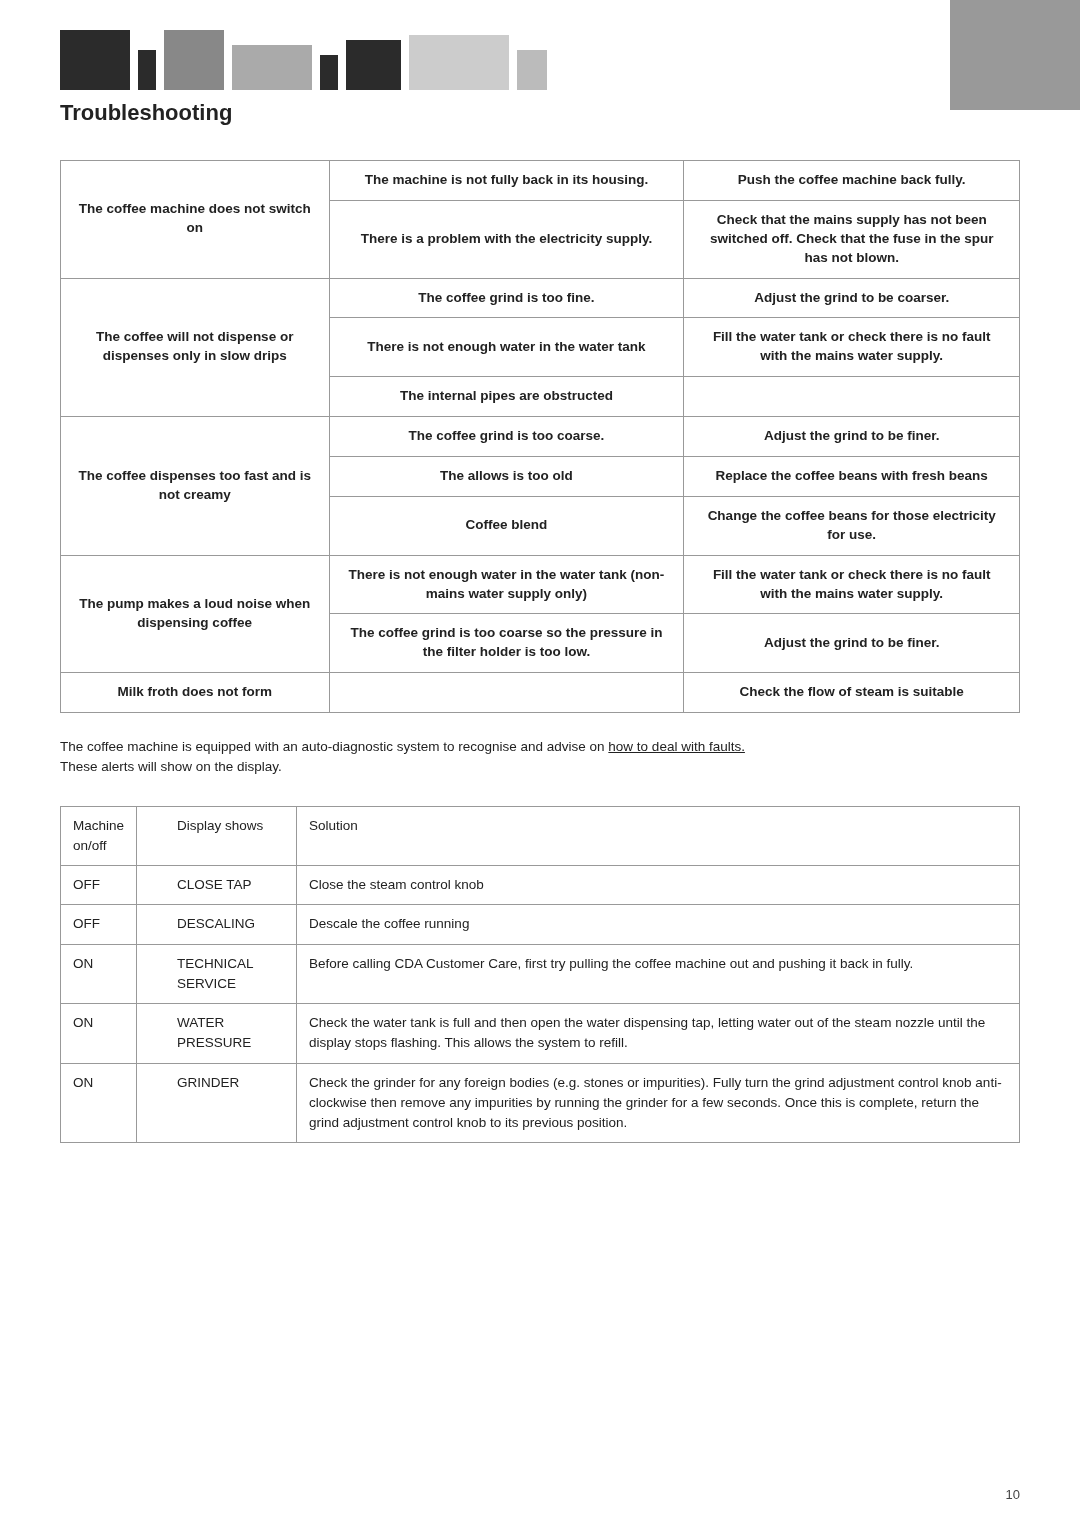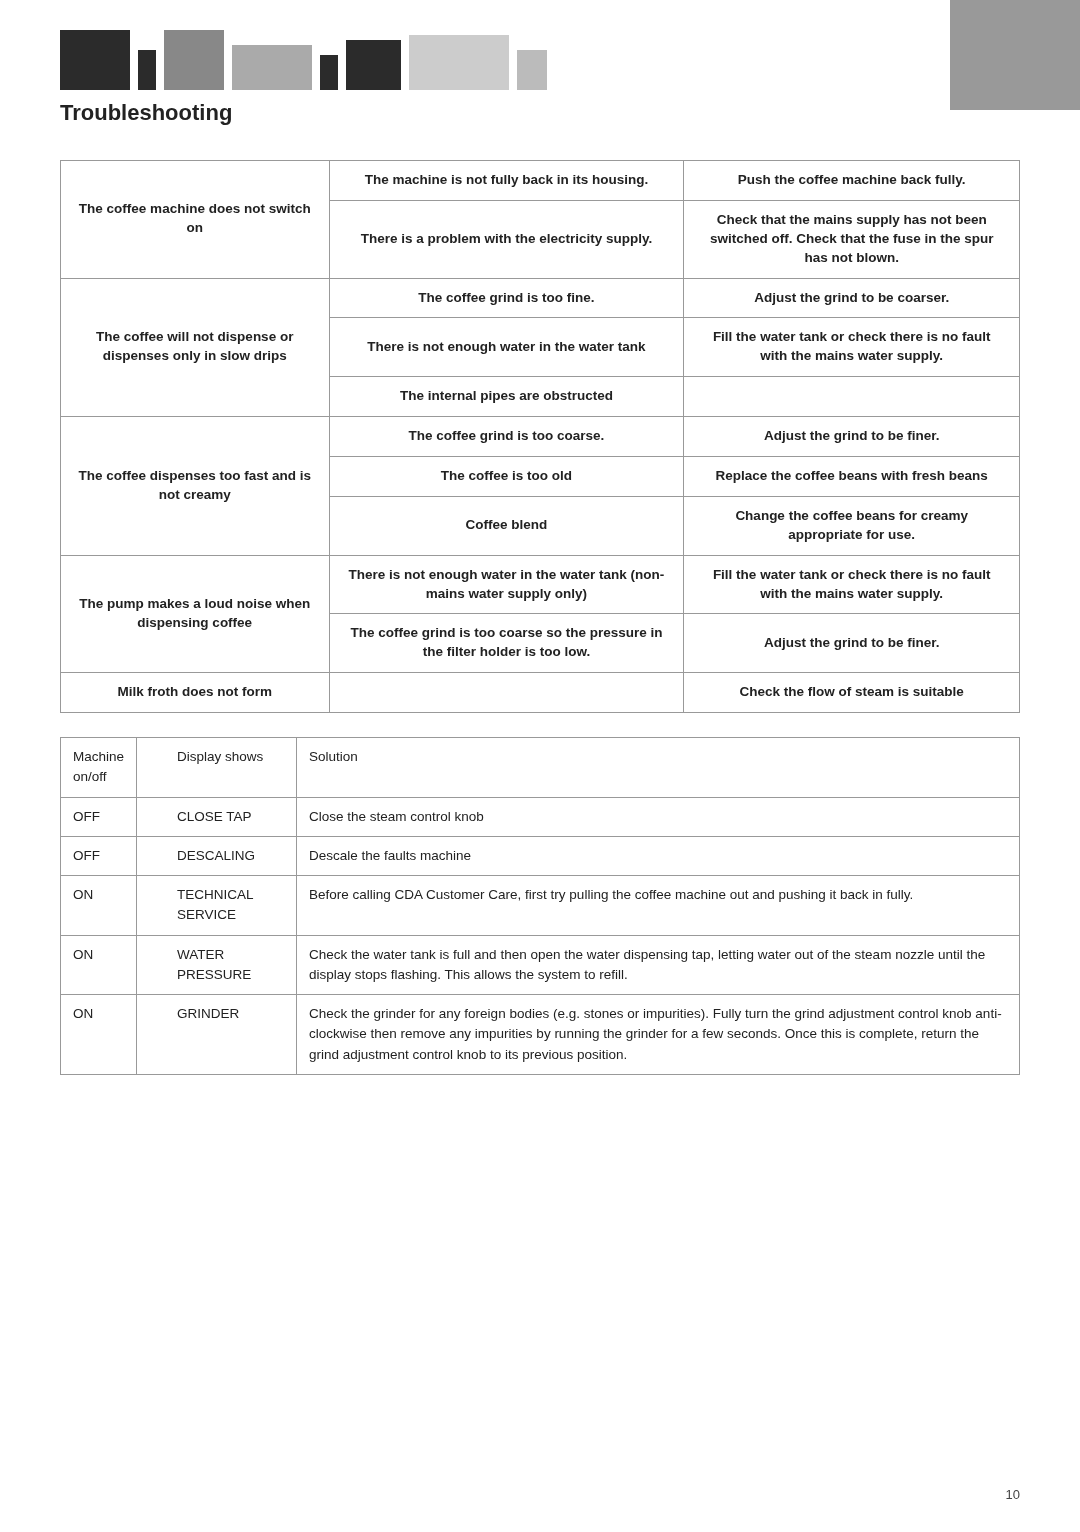--- a/index.html
+++ b/index.html
@@ -172,63 +172,67 @@
         <tr>
           <td class="mid-col">The internal pipes are obstructed</td>
           <td class="right-col"></td>
         </tr>
         <tr>
           <td class="left-col" rowspan="3">The coffee dispenses too fast and is not creamy</td>
           <td class="mid-col">The coffee grind is too coarse.</td>
           <td class="right-col">Adjust the grind to be finer.</td>
         </tr>
         <tr>
-          <td class="mid-col">The coffee is too old</td>
+          <td class="mid-col">The allows is too old</td>
           <td class="right-col">Replace the coffee beans with fresh beans</td>
         </tr>
         <tr>
           <td class="mid-col">Coffee blend</td>
-          <td class="right-col">Change the coffee beans for creamy appropriate for use.</td>
+          <td class="right-col">Change the coffee beans for those electricity for use.</td>
         </tr>
         <tr>
           <td class="left-col" rowspan="2">The pump makes a loud noise when dispensing coffee</td>
           <td class="mid-col">There is not enough water in the water tank (non-mains water supply only)</td>
           <td class="right-col">Fill the water tank or check there is no fault with the mains water supply.</td>
         </tr>
         <tr>
           <td class="mid-col">The coffee grind is too coarse so the pressure in the filter holder is too low.</td>
           <td class="right-col">Adjust the grind to be finer.</td>
         </tr>
         <tr>
           <td class="left-col" rowspan="1">Milk froth does not form</td>
           <td class="mid-col"></td>
           <td class="right-col">Check the flow of steam is suitable</td>
         </tr>
       </tbody>
   </table>
 
+  <p class="info-para">
+    <span>The coffee machine is equipped with an auto-diagnostic system to recognise and advise on </span><span class="highlight">how to deal with faults.</span><br>
+    <span>These alerts will show on the display.</span>
+  </p>
 
   <table class="diag-table">
     <thead id="diag-thead">
     <tr>
           <td class="col-machine">Machine on/off</td>
           <td class="col-display">Display shows</td>
           <td class="col-solution">Solution</td>
         </tr>
       </thead>
     <tbody id="diag-tbody">
     <tr>
           <td class="col-machine">OFF</td>
           <td class="col-display">CLOSE TAP</td>
           <td class="col-solution">Close the steam control knob</td>
         </tr>
         <tr>
           <td class="col-machine">OFF</td>
           <td class="col-display">DESCALING</td>
-          <td class="col-solution">Descale the faults machine</td>
+          <td class="col-solution">Descale the coffee running</td>
         </tr>
         <tr>
           <td class="col-machine">ON</td>
           <td class="col-display">TECHNICAL SERVICE</td>
           <td class="col-solution">Before calling CDA Customer Care, first try pulling the coffee machine out and pushing it back in fully.</td>
         </tr>
         <tr>
           <td class="col-machine">ON</td>
           <td class="col-display">WATER PRESSURE</td>
           <td class="col-solution">Check the water tank is full and then open the water dispensing tap, letting water out of the steam nozzle until the display stops flashing.  This allows the system to refill.</td>

